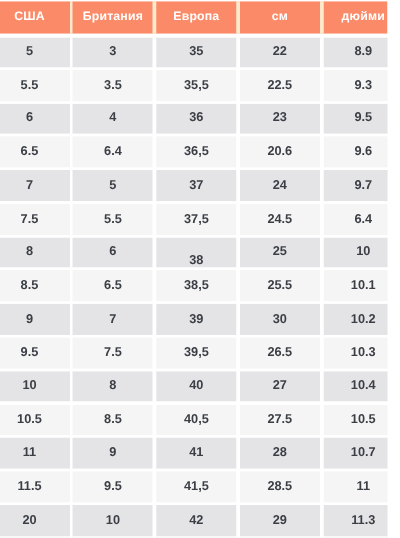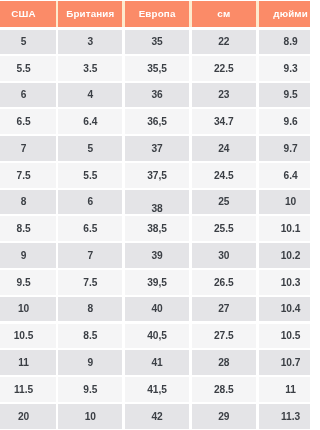--- a/index.html
+++ b/index.html
@@ -163,21 +163,21 @@
     <div class="cell" style="left:-9.8px;width:66.76px;top:109.42px;height:24.76px">
         <span>6.5</span>
       </div>
     <div class="cell" style="left:56.96px;width:66.76px;top:109.42px;height:24.76px">
         <span>6.4</span>
       </div>
     <div class="cell" style="left:123.72px;width:66.76px;top:109.42px;height:24.76px">
         <span>36,5</span>
       </div>
     <div class="cell" style="left:190.48px;width:66.76px;top:109.42px;height:24.76px">
-        <span>34.7</span>
+        <span>20.6</span>
       </div>
     <div class="cell" style="left:257.24px;width:66.76px;top:109.42px;height:24.76px">
         <span>9.6</span>
       </div>
     <div class="cell" style="left:-9.8px;width:66.76px;top:136.18px;height:24.76px">
         <span>7</span>
       </div>
     <div class="cell" style="left:56.96px;width:66.76px;top:136.18px;height:24.76px">
         <span>5</span>
       </div>

